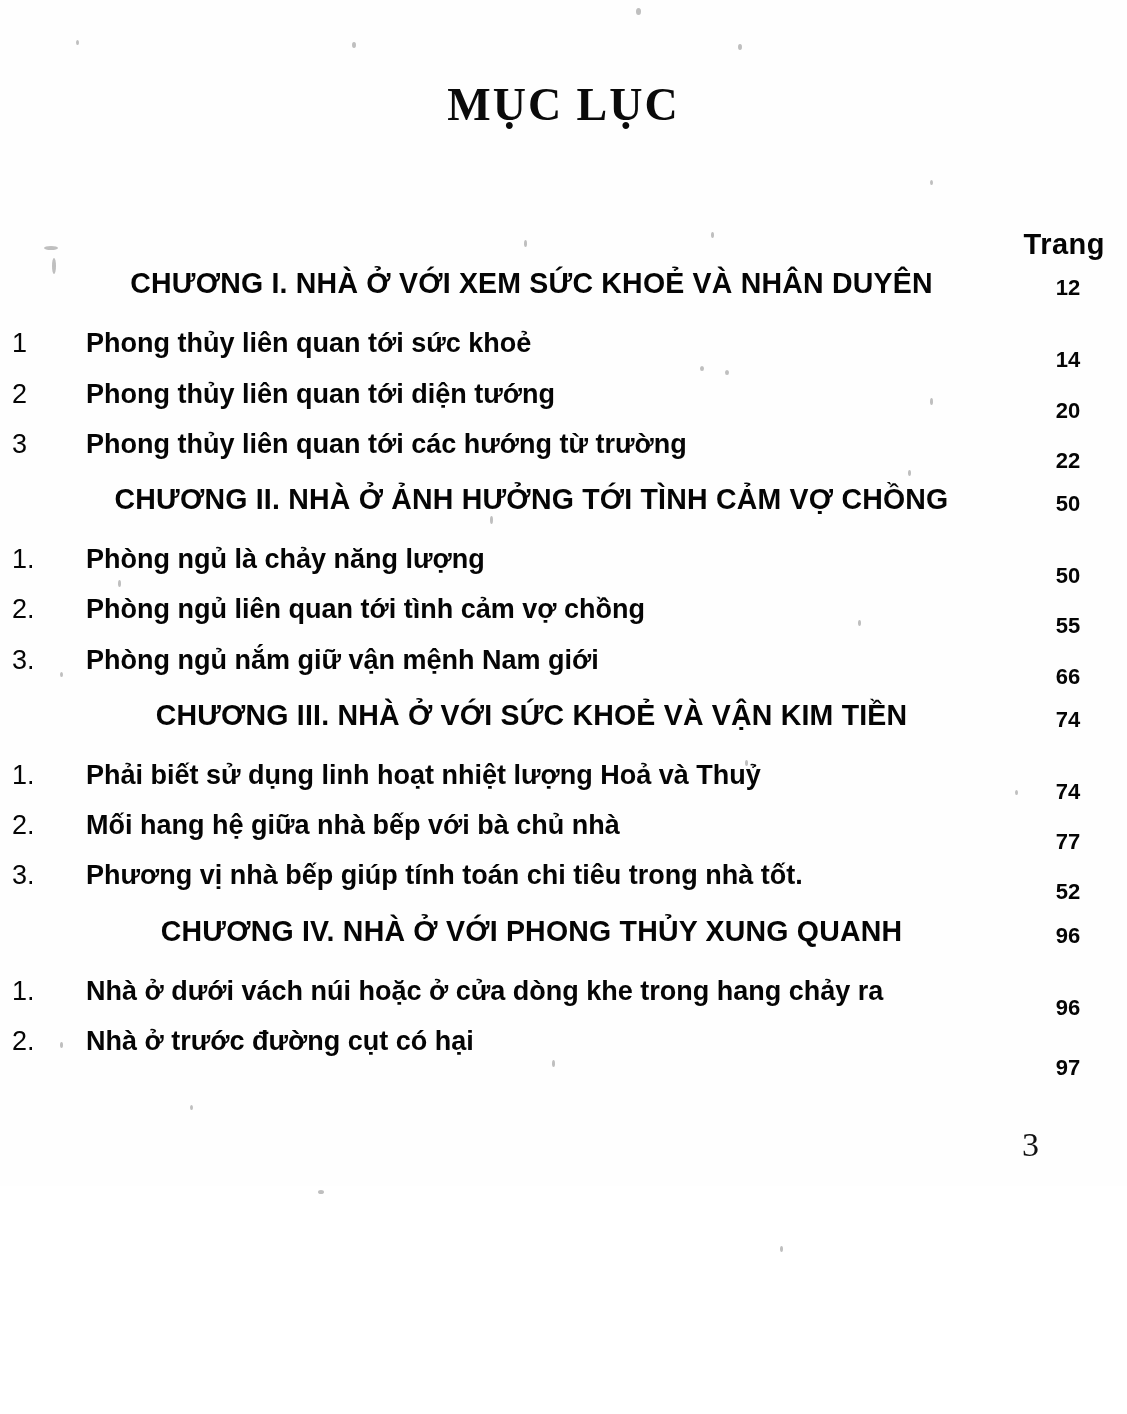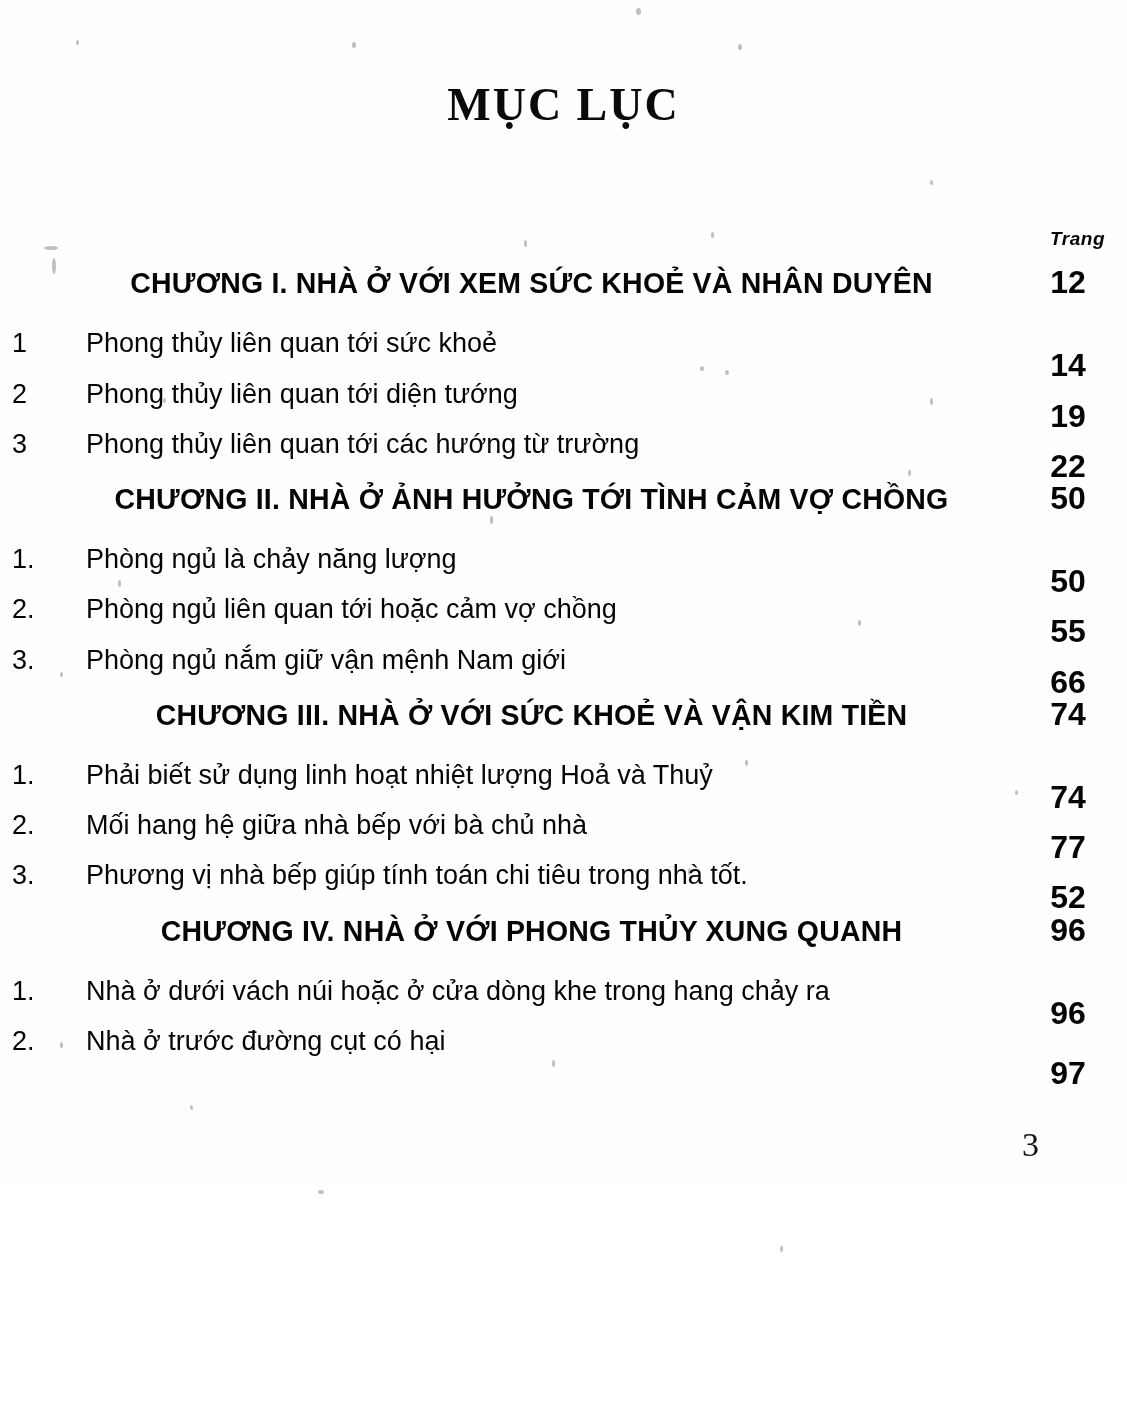--- a/index.html
+++ b/index.html
@@ -35,23 +35,22 @@
     font-size: 46px;
     letter-spacing: 2px;
     color: #0a0a0a;
   }
 
   
   .trang-label {
     position: absolute;
     top: 228px;
     right: 22px;
-    font-size: 19px;
-    font-weight: 700;
-    font-style: italic;
+    font-size: 29px;
+    font-weight: 700;
     letter-spacing: 0.5px;
   }
 
   
   .toc {
     position: absolute;
     top: 262px;
     left: 0;
     width: 1127px;
   }
@@ -86,38 +85,38 @@
     width: 86px;
     padding-left: 12px;
     box-sizing: border-box;
     font-size: 27px;
     font-weight: 400;
     line-height: 1.3;
   }
   .entry .title {
     flex: 1 1 auto;
     font-size: 27px;
-    font-weight: 400;
+    font-weight: 700;
     line-height: 1.34;
     padding-right: 78px;
     box-sizing: border-box;
   }
   .entry .title.justified {
     text-align: justify;
     text-align-last: left;
     padding-right: 116px;
   }
 
   
   .pg {
     position: absolute;
     right: 22px;
     width: 74px;
     text-align: center;
-    font-size: 32px;
+    font-size: 22px;
     font-weight: 700;
   }
   .pg.low { top: 22px; }
 
   .sp-1 { height: 20px; }
   .sp-2 { height: 14px; }
   .sp-3 { height: 16px; }
 
   
   .folio {
@@ -187,21 +186,21 @@
       <div class="num">1</div>
       <div class="title">Phong thủy liên quan tới sức khoẻ</div>
       <div class="pg low">14</div>
     </div>
 
     <div class="sp-2"></div>
 
     <div class="row entry">
       <div class="num">2</div>
       <div class="title">Phong thủy liên quan tới diện tướng</div>
-      <div class="pg low">19</div>
+      <div class="pg low">20</div>
     </div>
 
     <div class="sp-2"></div>
 
     <div class="row entry">
       <div class="num">3</div>
       <div class="title">Phong thủy liên quan tới các hướng từ trường</div>
       <div class="pg low">22</div>
     </div>
 
@@ -217,21 +216,21 @@
     <div class="row entry">
       <div class="num">1.</div>
       <div class="title">Phòng ngủ là chảy năng lượng</div>
       <div class="pg low">50</div>
     </div>
 
     <div class="sp-2"></div>
 
     <div class="row entry">
       <div class="num">2.</div>
-      <div class="title">Phòng ngủ liên quan tới hoặc cảm vợ chồng</div>
+      <div class="title">Phòng ngủ liên quan tới tình cảm vợ chồng</div>
       <div class="pg low">55</div>
     </div>
 
     <div class="sp-2"></div>
 
     <div class="row entry">
       <div class="num">3.</div>
       <div class="title">Phòng ngủ nắm giữ vận mệnh Nam giới</div>
       <div class="pg low">66</div>
     </div>

